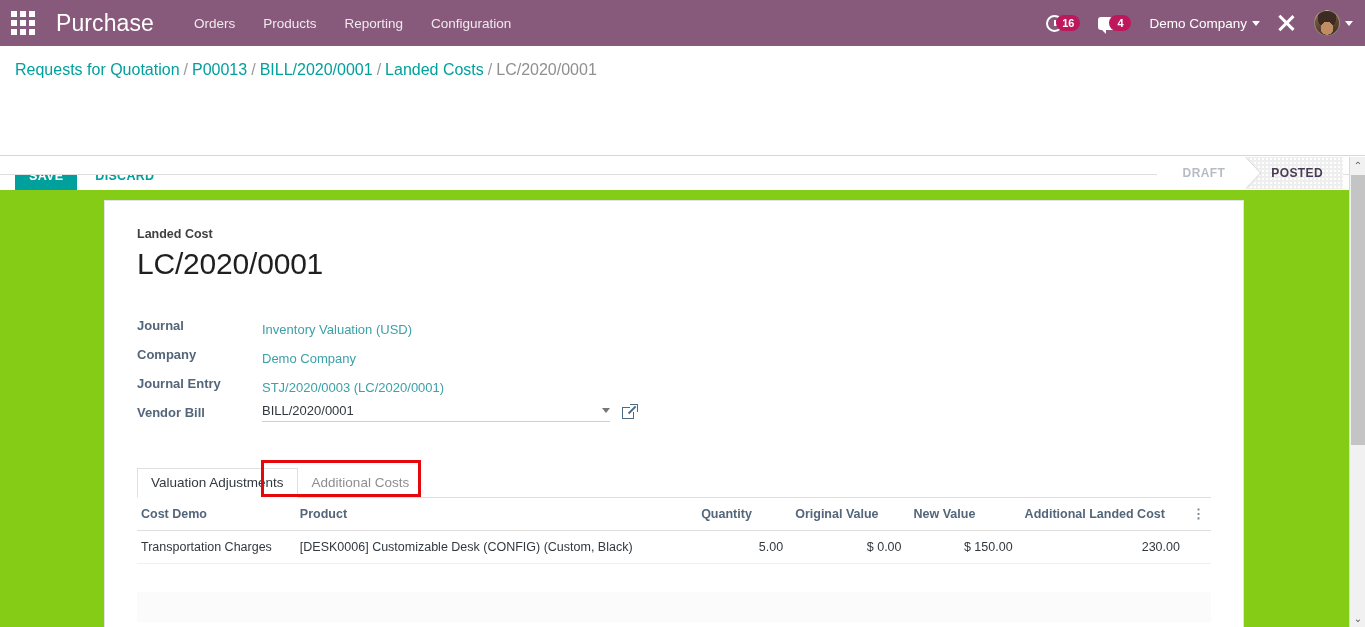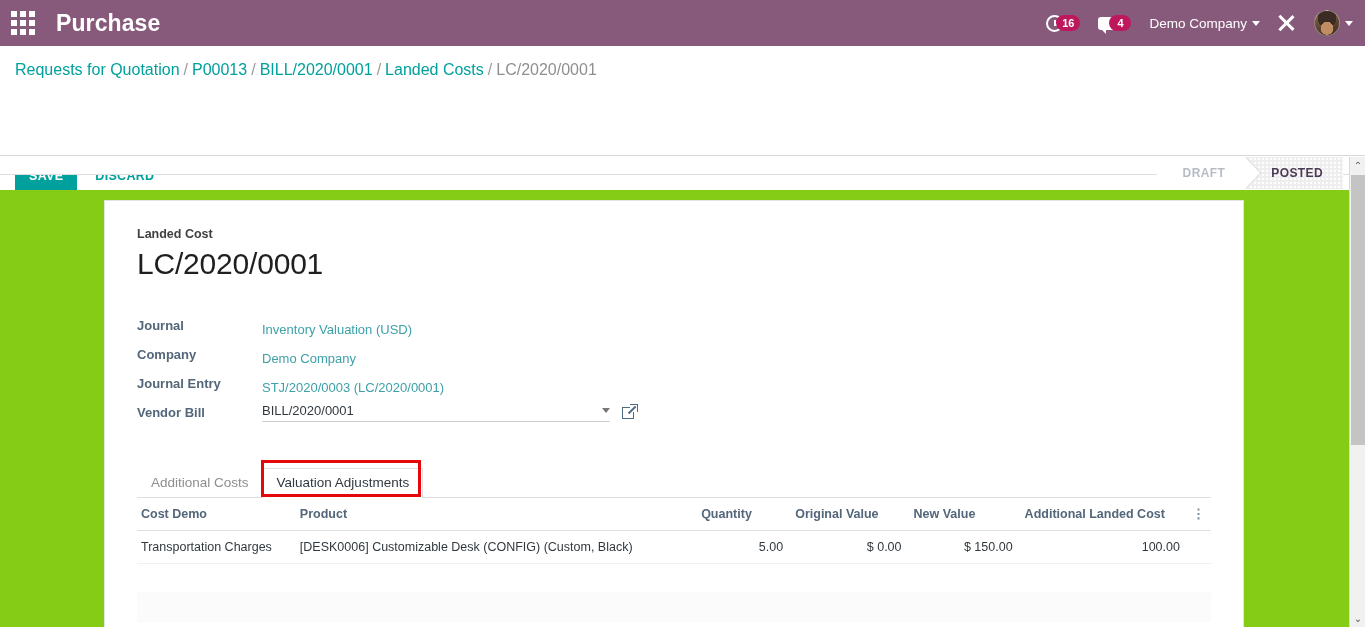--- a/index.html
+++ b/index.html
@@ -18,21 +18,21 @@
     background:#875a7b; display:flex; align-items:center;
     color:#ffffff;
   }
   .apps-grid {
     width:26px; height:26px; margin-left:10px; margin-right:6px;
     display:grid; grid-template-columns:repeat(3,6px); grid-template-rows:repeat(3,6px);
     gap:3px; align-content:center; justify-content:center; cursor:pointer;
   }
   .apps-grid i { display:block; width:6px; height:6px; background:#fff; }
   .brand {
-    font-size:23px; font-weight:700; color:#fff; margin-left:14px; margin-right:40px;
+    font-size:23px; font-weight:400; color:#fff; margin-left:14px; margin-right:40px;
     letter-spacing:.1px; white-space:nowrap; cursor:pointer;
   }
   .menu-items { display:flex; align-items:center; gap:28px; }
   .menu-item {
     font-size:13.5px; color:#f2e9ef; white-space:nowrap; cursor:pointer; padding:4px 0;
   }
   .nav-right {
     margin-left:auto; display:flex; align-items:center; gap:18px; padding-right:12px;
   }
   .nav-icon-badge { position:relative; display:flex; align-items:center; cursor:pointer; }
@@ -251,20 +251,26 @@
         <i></i>
         <i></i>
         <i></i>
         <i></i>
         <i></i>
         <i></i>
         <i></i>
         <i></i>
     </div>
     <div class="brand">Purchase</div>
+    <div class="menu-items">
+      <div class="menu-item">Orders</div>
+      <div class="menu-item">Products</div>
+      <div class="menu-item">Reporting</div>
+      <div class="menu-item">Configuration</div>
+    </div>
     <div class="nav-right">
       <div class="nav-icon-badge">
         <span class="clock-ico"></span>
         <span class="badge">16</span>
       </div>
       <div class="nav-icon-badge">
         <span class="chat-ico"></span>
         <span class="badge">4</span>
       </div>
       <div class="company-name">
@@ -335,22 +341,22 @@
             <div class="ext-link">
               <span class="box"></span>
                 <span class="arr"></span>
             </div>
           </div>
         </div>
       </div>
 
       <div class="notebook">
         <div class="tab-strip">
+          <div class="tab active">Valuation Adjustments</div>
           <div class="tab">Additional Costs</div>
-          <div class="tab active">Valuation Adjustments</div>
         </div>
         <div id="tab-highlight"></div>
 
         <table class="lines-table">
           <thead>
             <tr>
               <th style="width:165px;padding-left:4px;">Cost Demo</th>
               <th style="width:430px;">Product</th>
               <th class="num" style="width:110px;">Quantity</th>
               <th class="num" style="width:130px;">Original Value</th>
@@ -359,21 +365,21 @@
               <th class="opt-col"><span class="dots-ico">⋮</span></th>
             </tr>
           </thead>
           <tbody>
             <tr>
               <td style="padding-left:4px;">Transportation Charges</td>
               <td>[DESK0006] Customizable Desk (CONFIG) (Custom, Black)</td>
               <td class="num">5.00</td>
               <td class="num">$ 0.00</td>
               <td class="num">$ 150.00</td>
-              <td class="num">100.00</td>
+              <td class="num">230.00</td>
               <td class="opt-col"></td>
             </tr>
             <tr class="empty-row">
                 <td colspan="7"></td>
               </tr>
             <tr class="empty-row alt">
                 <td colspan="7"></td>
               </tr>
             <tr class="empty-row">
                 <td colspan="7"></td>

